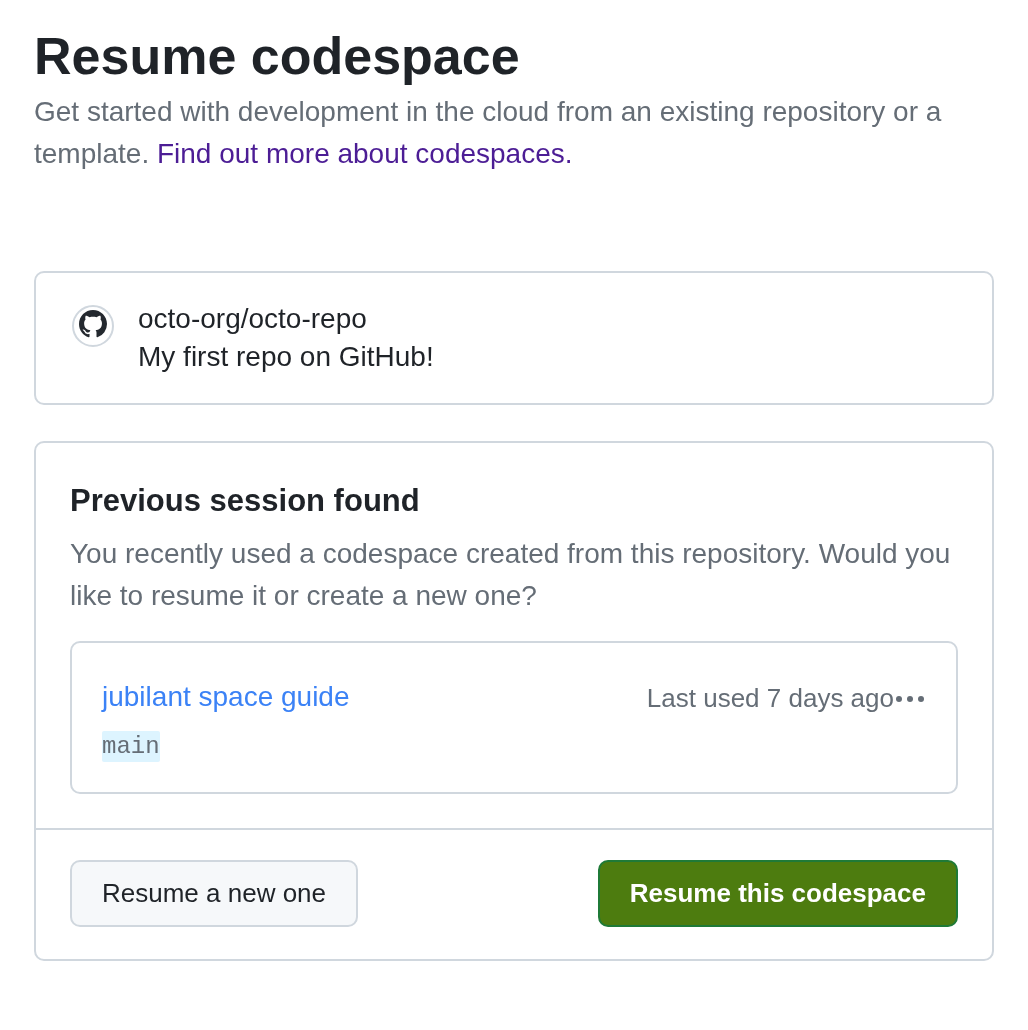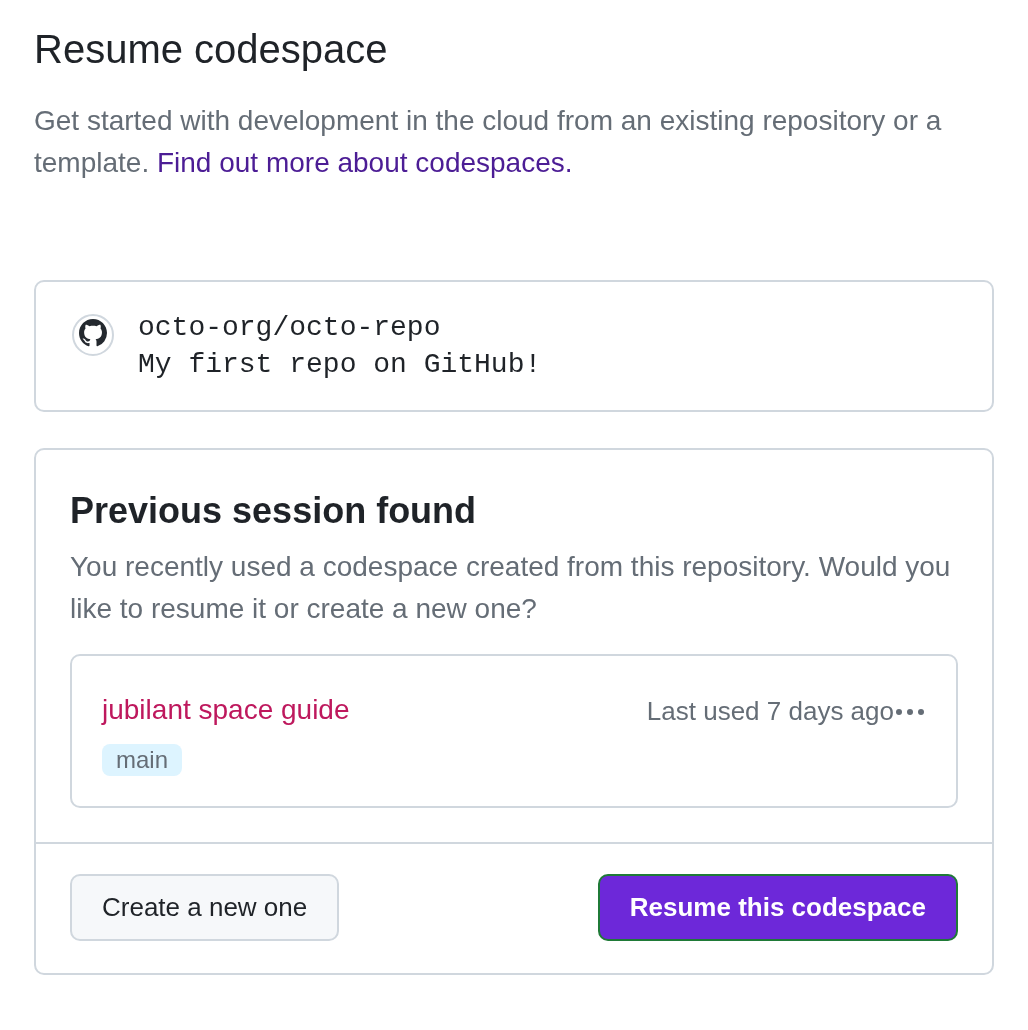--- a/index.html
+++ b/index.html
@@ -5,25 +5,25 @@
     * { box-sizing: border-box; margin: 0; padding: 0; }
     body {
       font-family: -apple-system, BlinkMacSystemFont, "Segoe UI", Helvetica, Arial, sans-serif;
       background: #ffffff;
       width: 1028px;
       height: 1030px;
       padding: 24px 34px;
       color: #1f2328;
     }
     .page-title {
-      font-size: 40px;
-      font-weight: 400;
+      font-size: 52px;
+      font-weight: 700;
       line-height: 1.25;
       color: #1f2328;
-      margin-bottom: 26px;
+      margin-bottom: 2px;
     }
     .page-subtitle {
       font-size: 28px;
       line-height: 1.5;
       color: #656d76;
       margin-bottom: 96px;
     }
     .page-subtitle a {
       color: #4c1d95;
       text-decoration: none;
@@ -32,21 +32,20 @@
       border: 2px solid #d0d7de;
       border-radius: 10px;
       background: #ffffff;
     }
     .repo-card {
       padding: 30px 36px 30px 36px;
       margin-bottom: 36px;
       display: flex;
       align-items: flex-start;
       gap: 24px;
-      font-family: Liberation Mono, monospace;
     }
     .avatar {
       width: 42px;
       height: 42px;
       border-radius: 50%;
       border: 2px solid #d0d7de;
       background: #ffffff;
       display: flex;
       align-items: center;
       justify-content: center;
@@ -54,49 +53,49 @@
       margin-top: 2px;
     }
     .avatar svg { width: 28px; height: 28px; }
     .repo-info { display: flex; flex-direction: column; gap: 6px; }
     .repo-name { font-size: 28px; color: #1f2328; }
     .repo-desc { font-size: 28px; color: #1f2328; }
 
     .session-card { padding: 0; }
     .session-body { padding: 40px 34px 34px 34px; }
     .session-title {
-      font-size: 36px;
+      font-size: 31px;
       font-weight: 600;
       color: #1f2328;
       margin-bottom: 14px;
     }
     .session-desc {
       font-size: 28px;
       color: #656d76;
       line-height: 1.5;
       margin-bottom: 24px;
     }
     .codespace-item {
       border: 2px solid #d0d7de;
       border-radius: 10px;
       padding: 38px 30px 30px 30px;
       display: flex;
       justify-content: space-between;
       align-items: flex-start;
     }
     .codespace-left { display: flex; flex-direction: column; gap: 18px; }
-    .codespace-name { font-size: 28px; color: #be185d; }
+    .codespace-name { font-size: 28px; color: #3b82f6; }
     .branch-chip {
       display: inline-block;
       background: #ddf4ff;
       color: #656d76;
-      font-family: Liberation Sans, sans-serif;
+      font-family: Liberation Mono, monospace;
       font-size: 24px;
-      padding: 2px 14px;
-      border-radius: 8px;
+      padding: 2px 0;
+      border-radius: 2px;
       width: fit-content;
     }
     .codespace-right {
       display: flex;
       align-items: center;
       margin-top: 2px;
     }
     .last-used {
       font-size: 26px;
       color: #656d76;
@@ -125,21 +124,21 @@
       border-radius: 10px;
       cursor: pointer;
       border: 2px solid transparent;
     }
     .btn-secondary {
       background: #f6f8fa;
       border-color: #d0d7de;
       color: #1f2328;
     }
     .btn-primary {
-      background: #6d28d9;
+      background: #4d7c0f;
       border-color: #1f7a37;
       color: #ffffff;
       font-weight: 600;
     }
   </style>
 </head>
 <body>
 
 <h1 class="page-title">Resume codespace</h1>
 <p class="page-subtitle">
@@ -177,16 +176,16 @@
             <span class="dot"></span>
               <span class="dot"></span>
               <span class="dot"></span>
           </span>
         </div>
       </div>
     </div>
   </div>
 
   <div class="session-footer">
-    <button class="btn btn-secondary">Create a new one</button>
+    <button class="btn btn-secondary">Resume a new one</button>
     <button class="btn btn-primary">Resume this codespace</button>
   </div>
 </div>
 
 </body></html>

